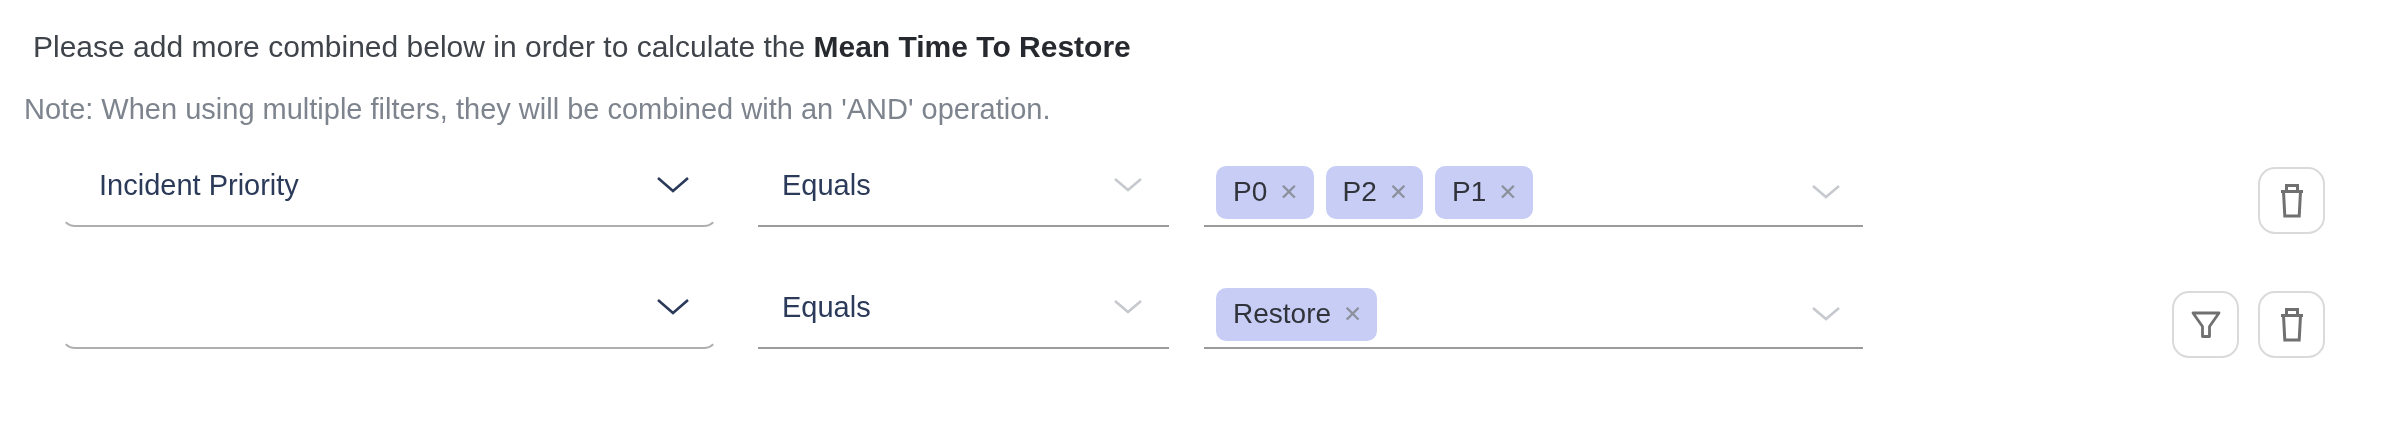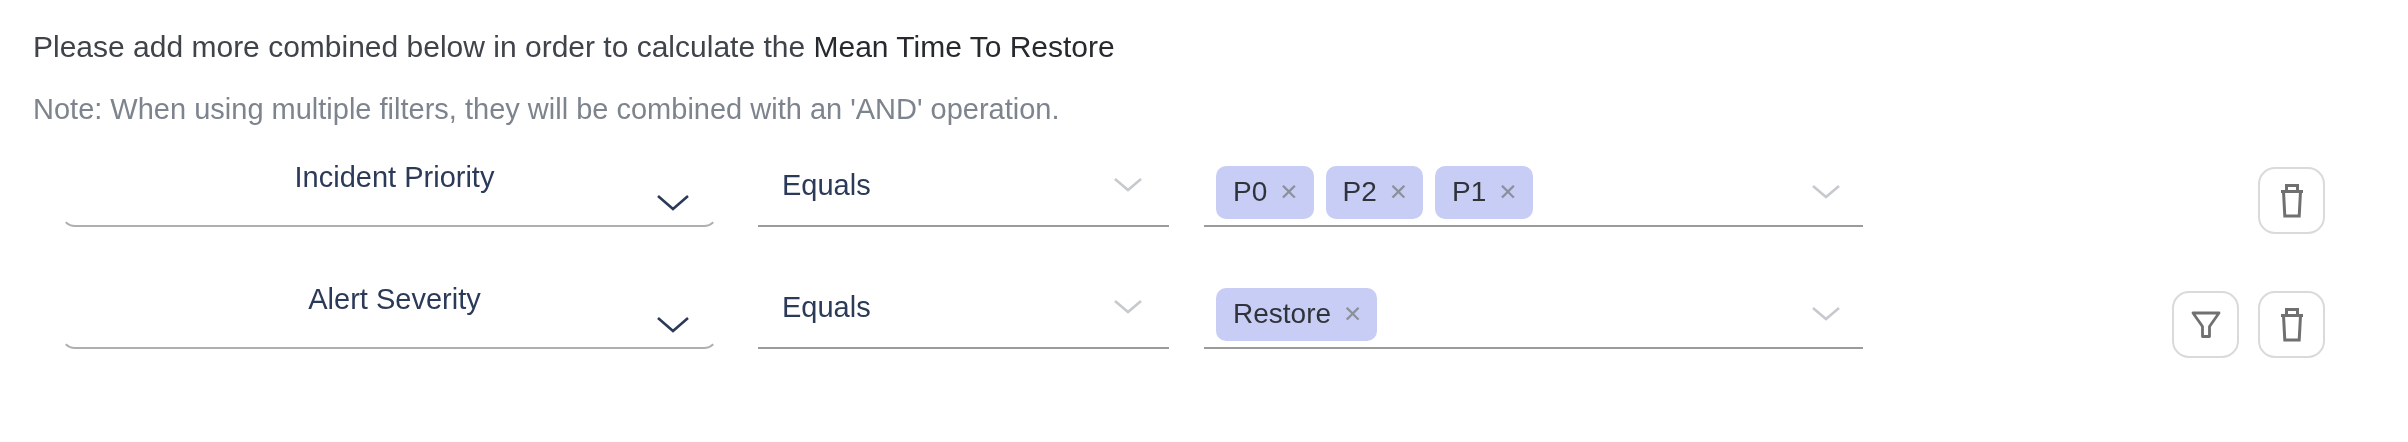--- a/index.html
+++ b/index.html
@@ -9,42 +9,42 @@
     position: relative;
     font-family: "Liberation Sans", sans-serif;
     overflow: hidden;
   }
 
   
   .line1 {
     position: absolute; left: 33px; top: 30px;
     font-size: 30px; color: #3f434a; white-space: pre;
   }
-  .line1 .bold { font-weight: 400; color: #26292e; }
+  .line1 .bold { font-weight: 700; color: #26292e; }
   .line2 {
-    position: absolute; left: 33px; top: 93px;
+    position: absolute; left: 24px; top: 93px;
     font-size: 29px; color: #7d848e; white-space: pre;
   }
 
   
   .field {
     position: absolute; height: 68px; box-sizing: border-box;
     display: flex; align-items: center;
     background: #ffffff; cursor: pointer;
   }
   .f-rounded {
     border: 2px solid transparent;
     border-bottom: 2px solid #afafaf;
     border-radius: 0 0 14px 14px;
   }
   .f-straight { border-bottom: 2px solid #9b9b9b; }
 
   .r1 { top: 159px; }
   .r2 { top: 281px; }
-  .c1 { left: 61px;   width: 657px; padding: 0 26px 16px 36px; flex-direction: column; }
+  .c1 { left: 61px;   width: 657px; padding: 0 26px 16px 36px; }
   .c2 { left: 758px;  width: 411px; padding: 0 26px 14px 24px; }
   .c3 { left: 1204px; width: 659px; padding: 0 22px 0 12px; }
 
   .select-label { font-size: 29px; color: #2b3a59; }
   .chev { margin-left: auto; display: block; flex: 0 0 auto; }
 
   
   .chips { display: flex; align-items: flex-start; gap: 12px; }
   .tag {
     display: inline-flex; align-items: center;
@@ -113,21 +113,20 @@
 
 <button class="iconbtn b-r1 b-trash">
   <svg width="32" height="36" viewBox="0 0 32 36">
     <rect x="10.5" y="2.5" width="11" height="6" fill="none" stroke="#707070" stroke-width="3"></rect>
     <path d="M5 8.5 H27" fill="none" stroke="#707070" stroke-width="3"></path>
     <path d="M7.5 8.5 L8.8 33 H23.2 L24.5 8.5" fill="none" stroke="#707070" stroke-width="3"></path>
   </svg>
 </button>
 
 <div class="field f-rounded r2 c1">
-  <span class="select-label">Alert Severity</span>
   <svg class="chev" width="34" height="18" viewBox="0 0 34 18">
     <polyline points="2,2 17,15 32,2" fill="none" stroke="#2b3a59" stroke-width="2.6"></polyline>
   </svg>
 </div>
 
 <div class="field f-straight r2 c2">
   <span class="select-label">Equals</span>
   <svg class="chev" width="30" height="16" viewBox="0 0 30 16">
     <polyline points="2,2 15,13 28,2" fill="none" stroke="#c6c9ce" stroke-width="2.6"></polyline>
   </svg>

